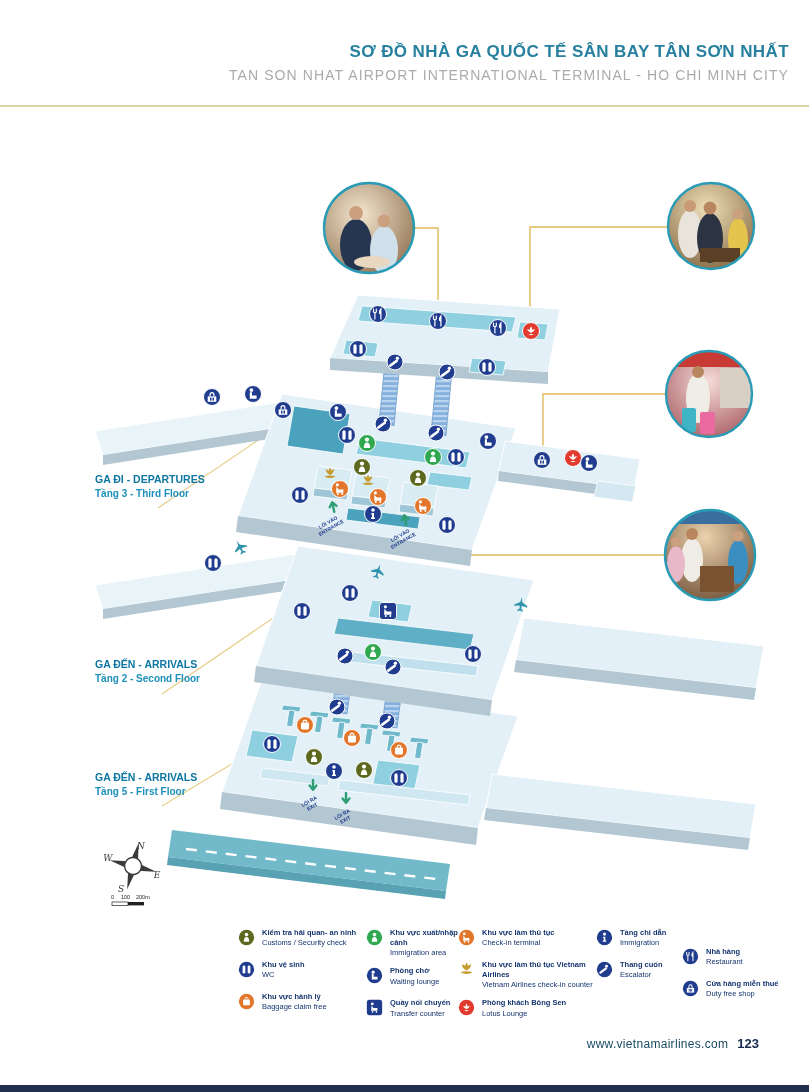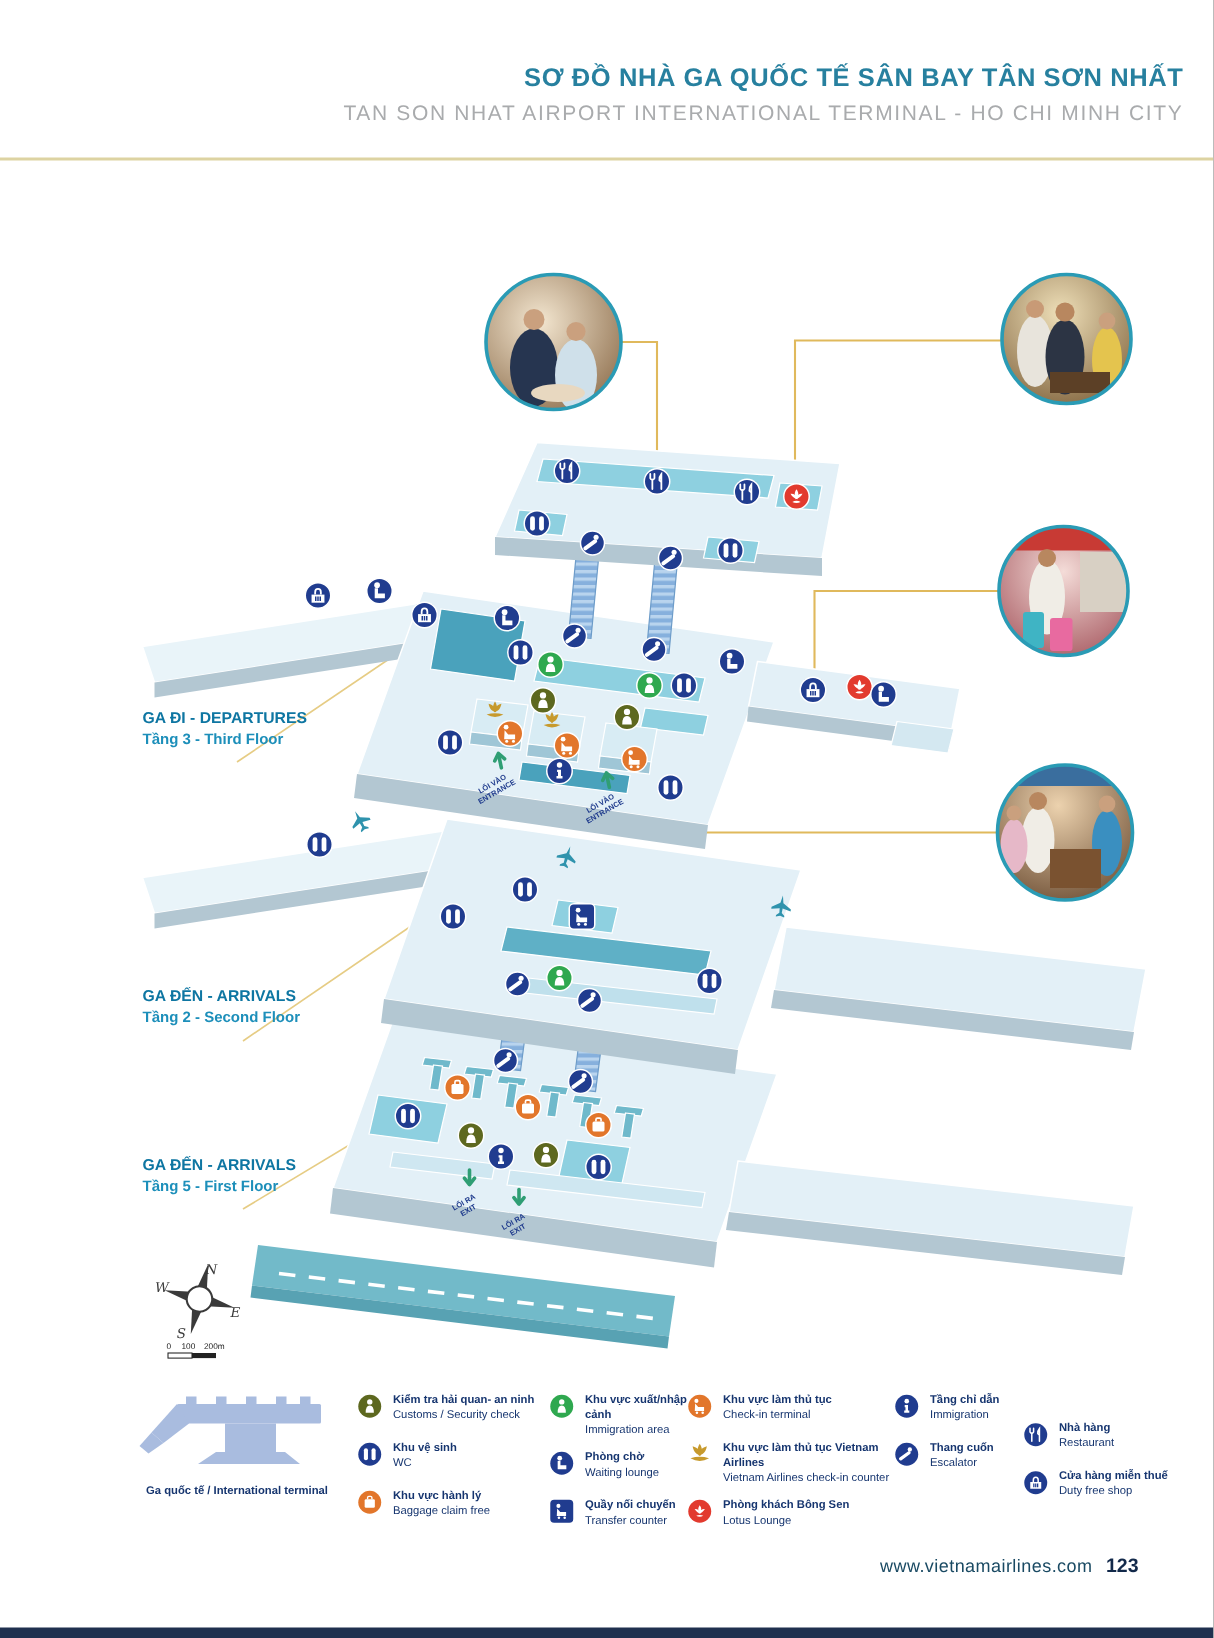--- a/index.html
+++ b/index.html
@@ -563,37 +563,20 @@
   </div>
   <div class="floor-label" style="left:95px;top:657px;">
     <div class="l1">GA ĐẾN - ARRIVALS</div>
       <div class="l2">Tầng 2 - Second Floor</div>
   </div>
   <div class="floor-label" style="left:95px;top:770px;">
     <div class="l1">GA ĐẾN - ARRIVALS</div>
       <div class="l2">Tầng 5 - First Floor</div>
   </div>
 
-  <div class="term">
-    <svg width="144" height="62" viewBox="0 0 144 62">
-      <g fill="#a9bcdf">
-        <rect x="32" y="18" width="96" height="13" rx="1"></rect>
-        <rect x="38" y="13" width="7" height="5"></rect>
-          <rect x="58" y="13" width="7" height="5"></rect>
-          <rect x="78" y="13" width="7" height="5"></rect>
-          <rect x="98" y="13" width="7" height="5"></rect>
-          <rect x="114" y="13" width="7" height="5"></rect>
-        <polygon points="32,18 15,37 23,44 40,31"></polygon>
-        <polygon points="15,37 7,46 13,51 23,44"></polygon>
-        <rect x="64" y="31" width="34" height="21"></rect>
-        <polygon points="58,50 104,50 114,58 46,58"></polygon>
-      </g>
-    </svg>
-    <div class="cap">Ga quốc tế / International terminal</div>
-  </div>
 
   <div class="lg-col" style="left:238px;top:928px;width:122px;">
     <div class="lg-item">
       <svg class="lg-ic" viewBox="-10 -10 20 20">
           <circle r="9" fill="#5d681f"></circle>
           <use href="#g-person"></use>
         </svg>
       <div class="lg-tx">
           <div class="vi">Kiểm tra hải quan- an ninh</div>
           <div class="en">Customs / Security check</div>

